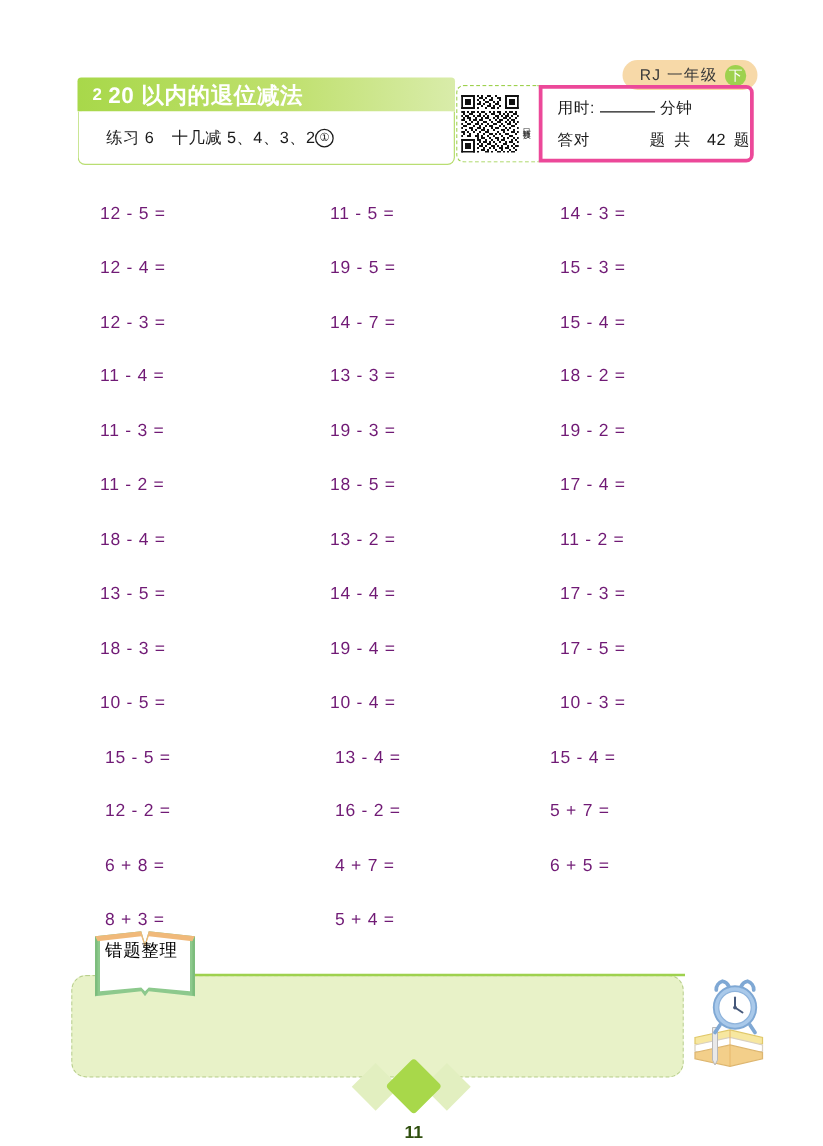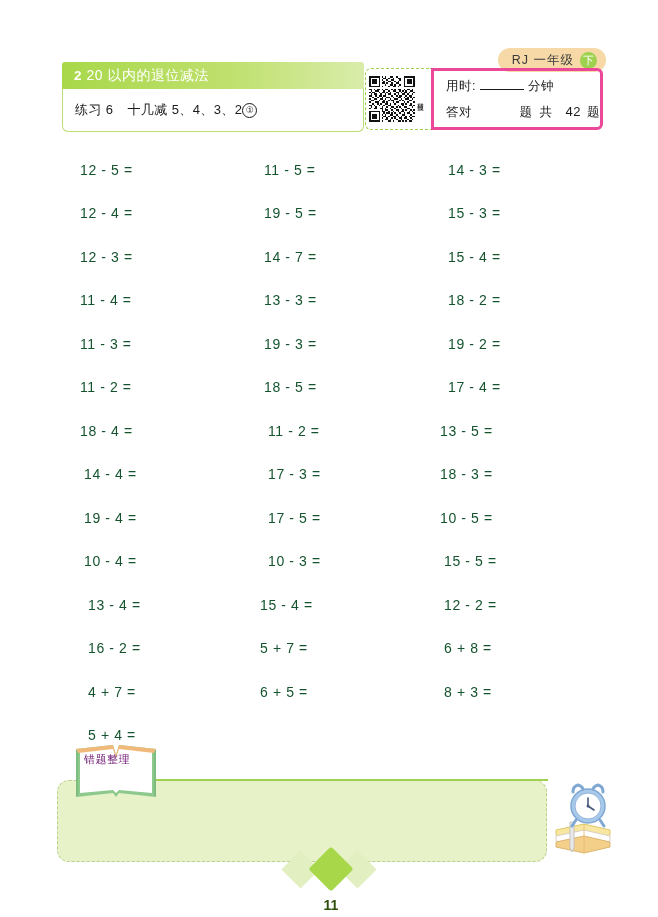--- a/index.html
+++ b/index.html
@@ -66,40 +66,40 @@
     box-sizing: border-box;
     padding-left: 12px;
   }
   .title-bar .t-num {
     font-size: 13.5px;
     color: #ffffff;
     font-weight: bold;
     margin-right: 5px;
   }
   .title-bar .t-txt {
-    font-size: 14px;
+    font-size: 18px;
     color: #ffffff;
-    font-weight: normal;
+    font-weight: bold;
     letter-spacing: 0.5px;
   }
 
   
   .ex-box {
     position: absolute;
     left: 62px;
     top: 89px;
     width: 302px;
     height: 43px;
     border: 1px solid #b9de72;
     border-top: none;
     border-radius: 0 0 6px 6px;
     box-sizing: border-box;
     display: flex;
     align-items: center;
-    padding-left: 12px;
+    padding-left: 22px;
   }
   .ex-label {
     font-size: 13px;
     color: #1a1a1a;
     letter-spacing: 0.4px;
     white-space: nowrap;
   }
   .ex-label .ex-no { margin-right: 14px; }
   .circ {
     display: inline-block;
@@ -181,21 +181,21 @@
     left: 62px;
     top: 148px;
     width: 540px;
     display: grid;
     grid-template-columns: 1fr 1fr 1fr;
     row-gap: 0;
   }
   .prob-cell {
     height: 43.5px;
     font-size: 14px;
-    color: #14532d;
+    color: #701a75;
     display: flex;
     align-items: center;
     letter-spacing: 0.6px;
     white-space: nowrap;
   }
   .col-1 { padding-left: 18px; }
   .col-2 { padding-left: 22px; }
   .col-3 { padding-left: 26px; }
 
   
@@ -222,22 +222,22 @@
     position: absolute;
     left: 73px;
     top: 741px;
     width: 86px;
     height: 62px;
   }
   .book-label {
     position: absolute;
     left: 84px;
     top: 752px;
-    font-size: 11px;
-    color: #701a75;
+    font-size: 14px;
+    color: #000000;
     letter-spacing: 0.5px;
     white-space: nowrap;
     text-align: right;
   }
   .clock-icon {
     position: absolute;
     left: 548px;
     top: 782px;
     width: 68px;
     height: 72px;
@@ -570,20 +570,21 @@
 
     <div class="prob-cell col-1">11 - 3 =</div>
     <div class="prob-cell col-2">19 - 3 =</div>
     <div class="prob-cell col-3">19 - 2 =</div>
 
     <div class="prob-cell col-1">11 - 2 =</div>
     <div class="prob-cell col-2">18 - 5 =</div>
     <div class="prob-cell col-3">17 - 4 =</div>
 
     <div class="prob-cell col-1">18 - 4 =</div>
+    <div class="prob-cell col-2">13 - 2 =</div>
     <div class="prob-cell col-3">11 - 2 =</div>
 
     <div class="prob-cell col-1">13 - 5 =</div>
     <div class="prob-cell col-2">14 - 4 =</div>
     <div class="prob-cell col-3">17 - 3 =</div>
 
     <div class="prob-cell col-1">18 - 3 =</div>
     <div class="prob-cell col-2">19 - 4 =</div>
     <div class="prob-cell col-3">17 - 5 =</div>
 

